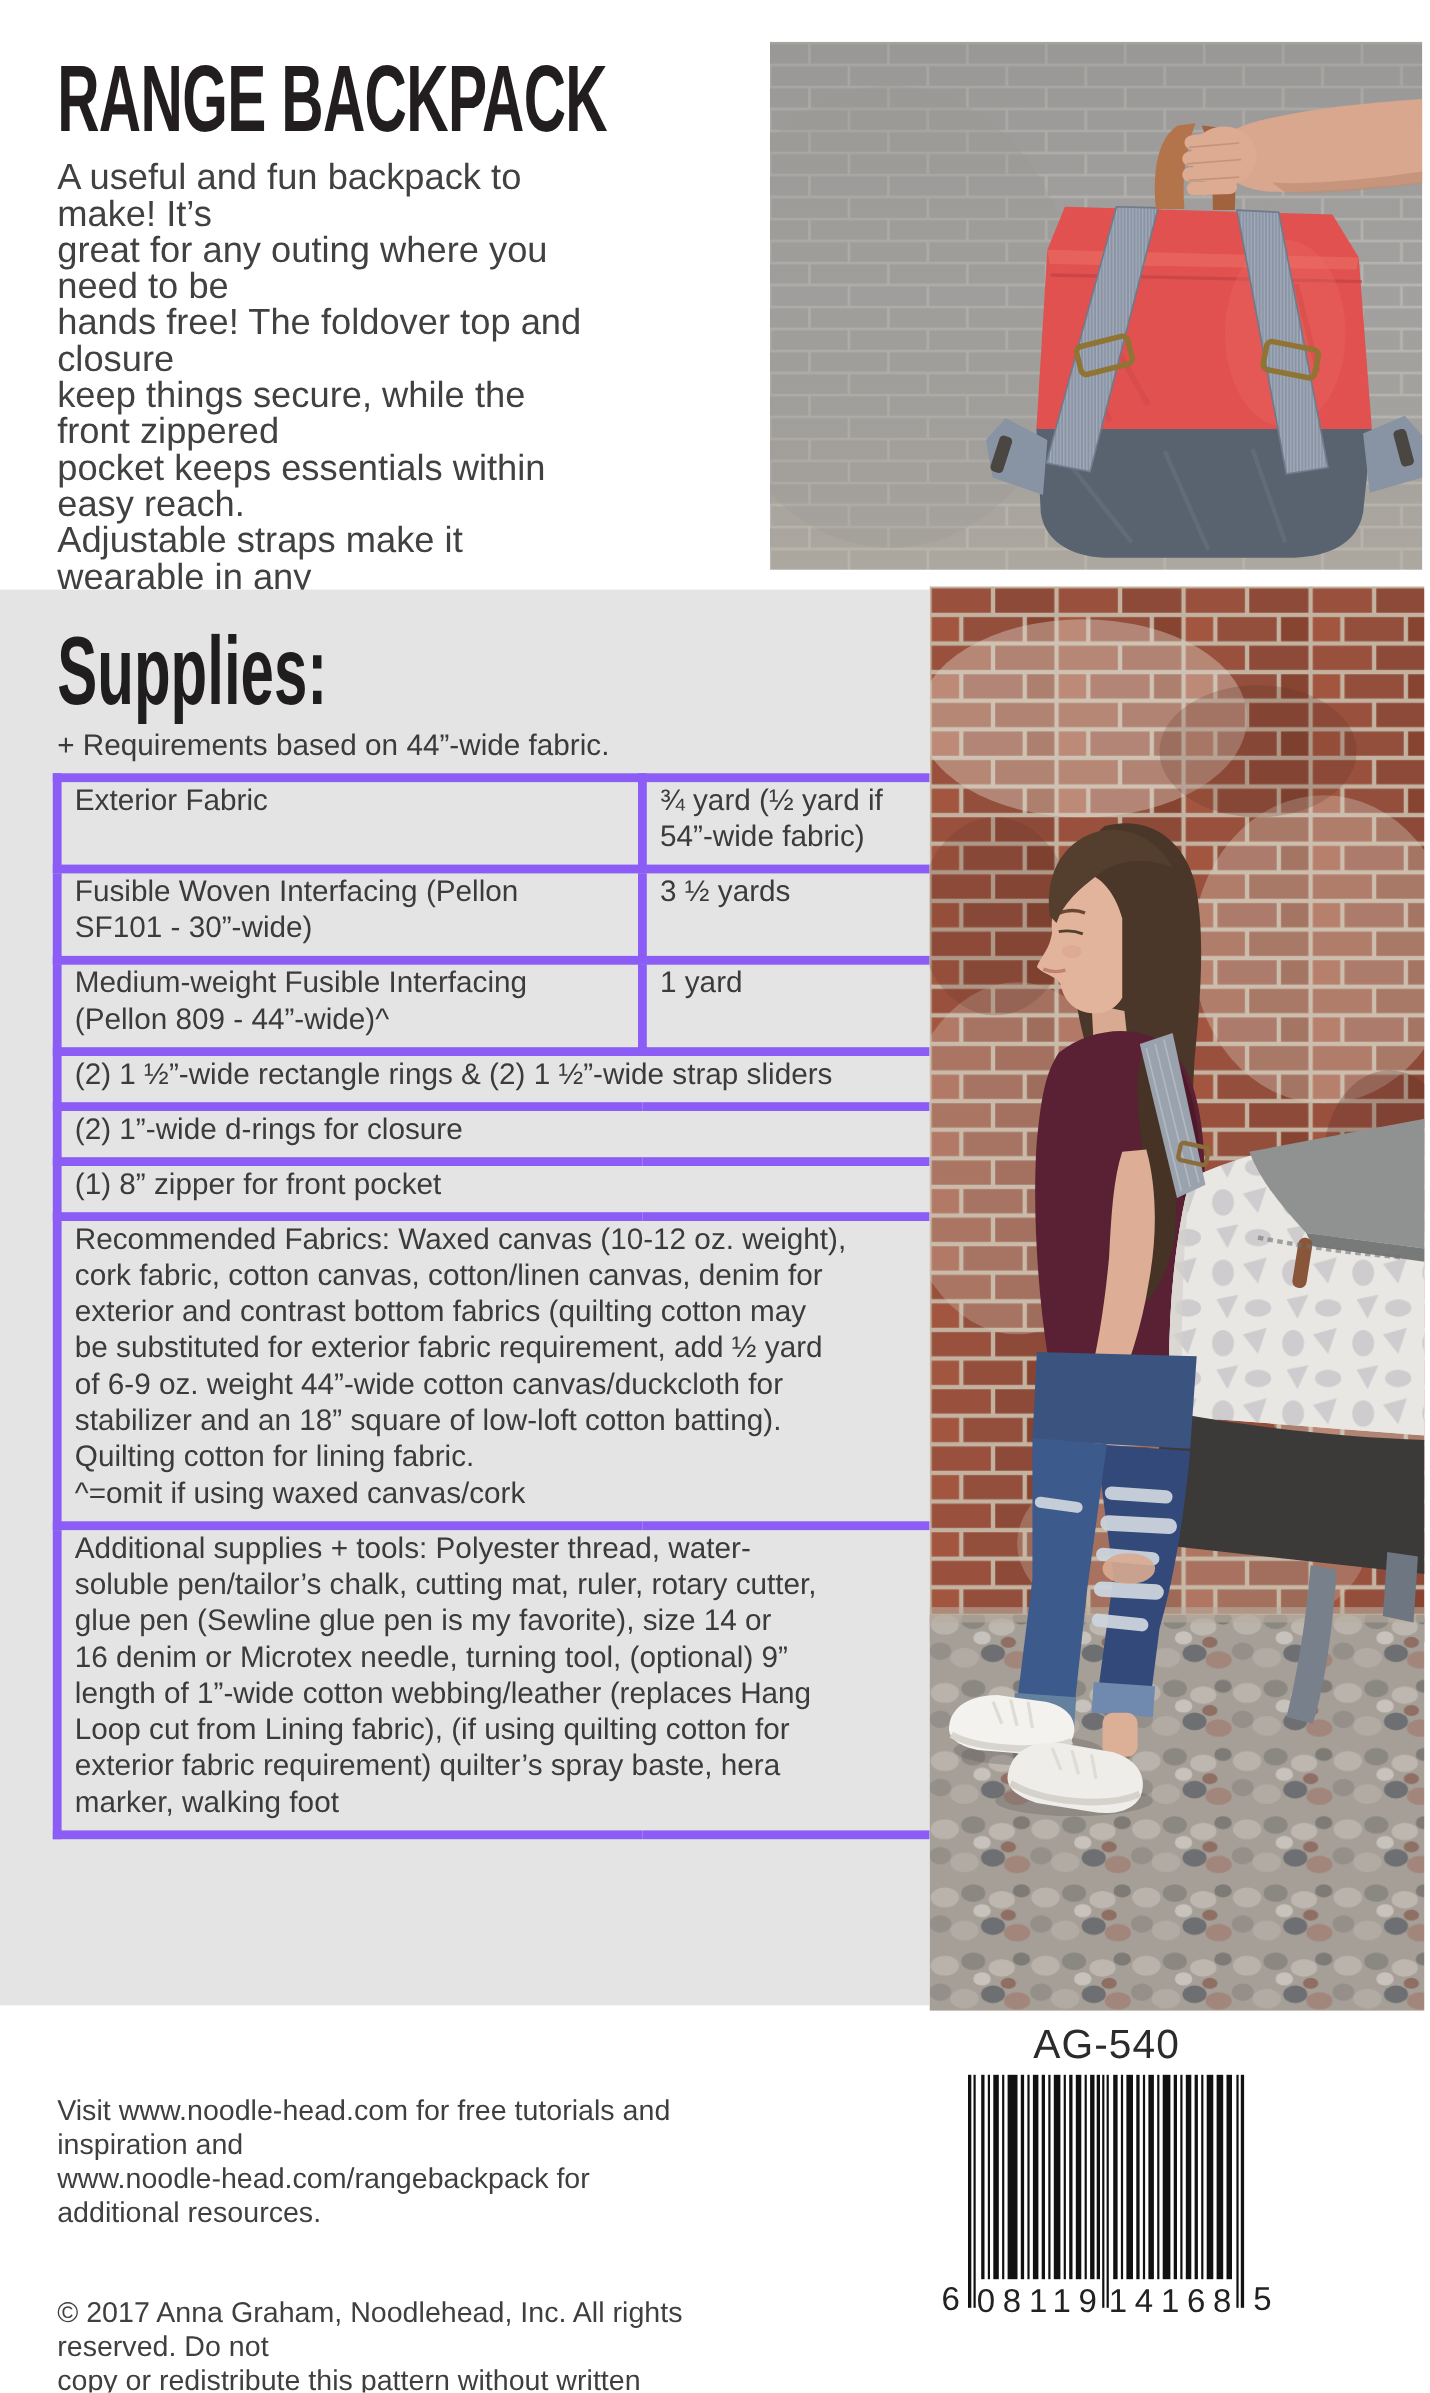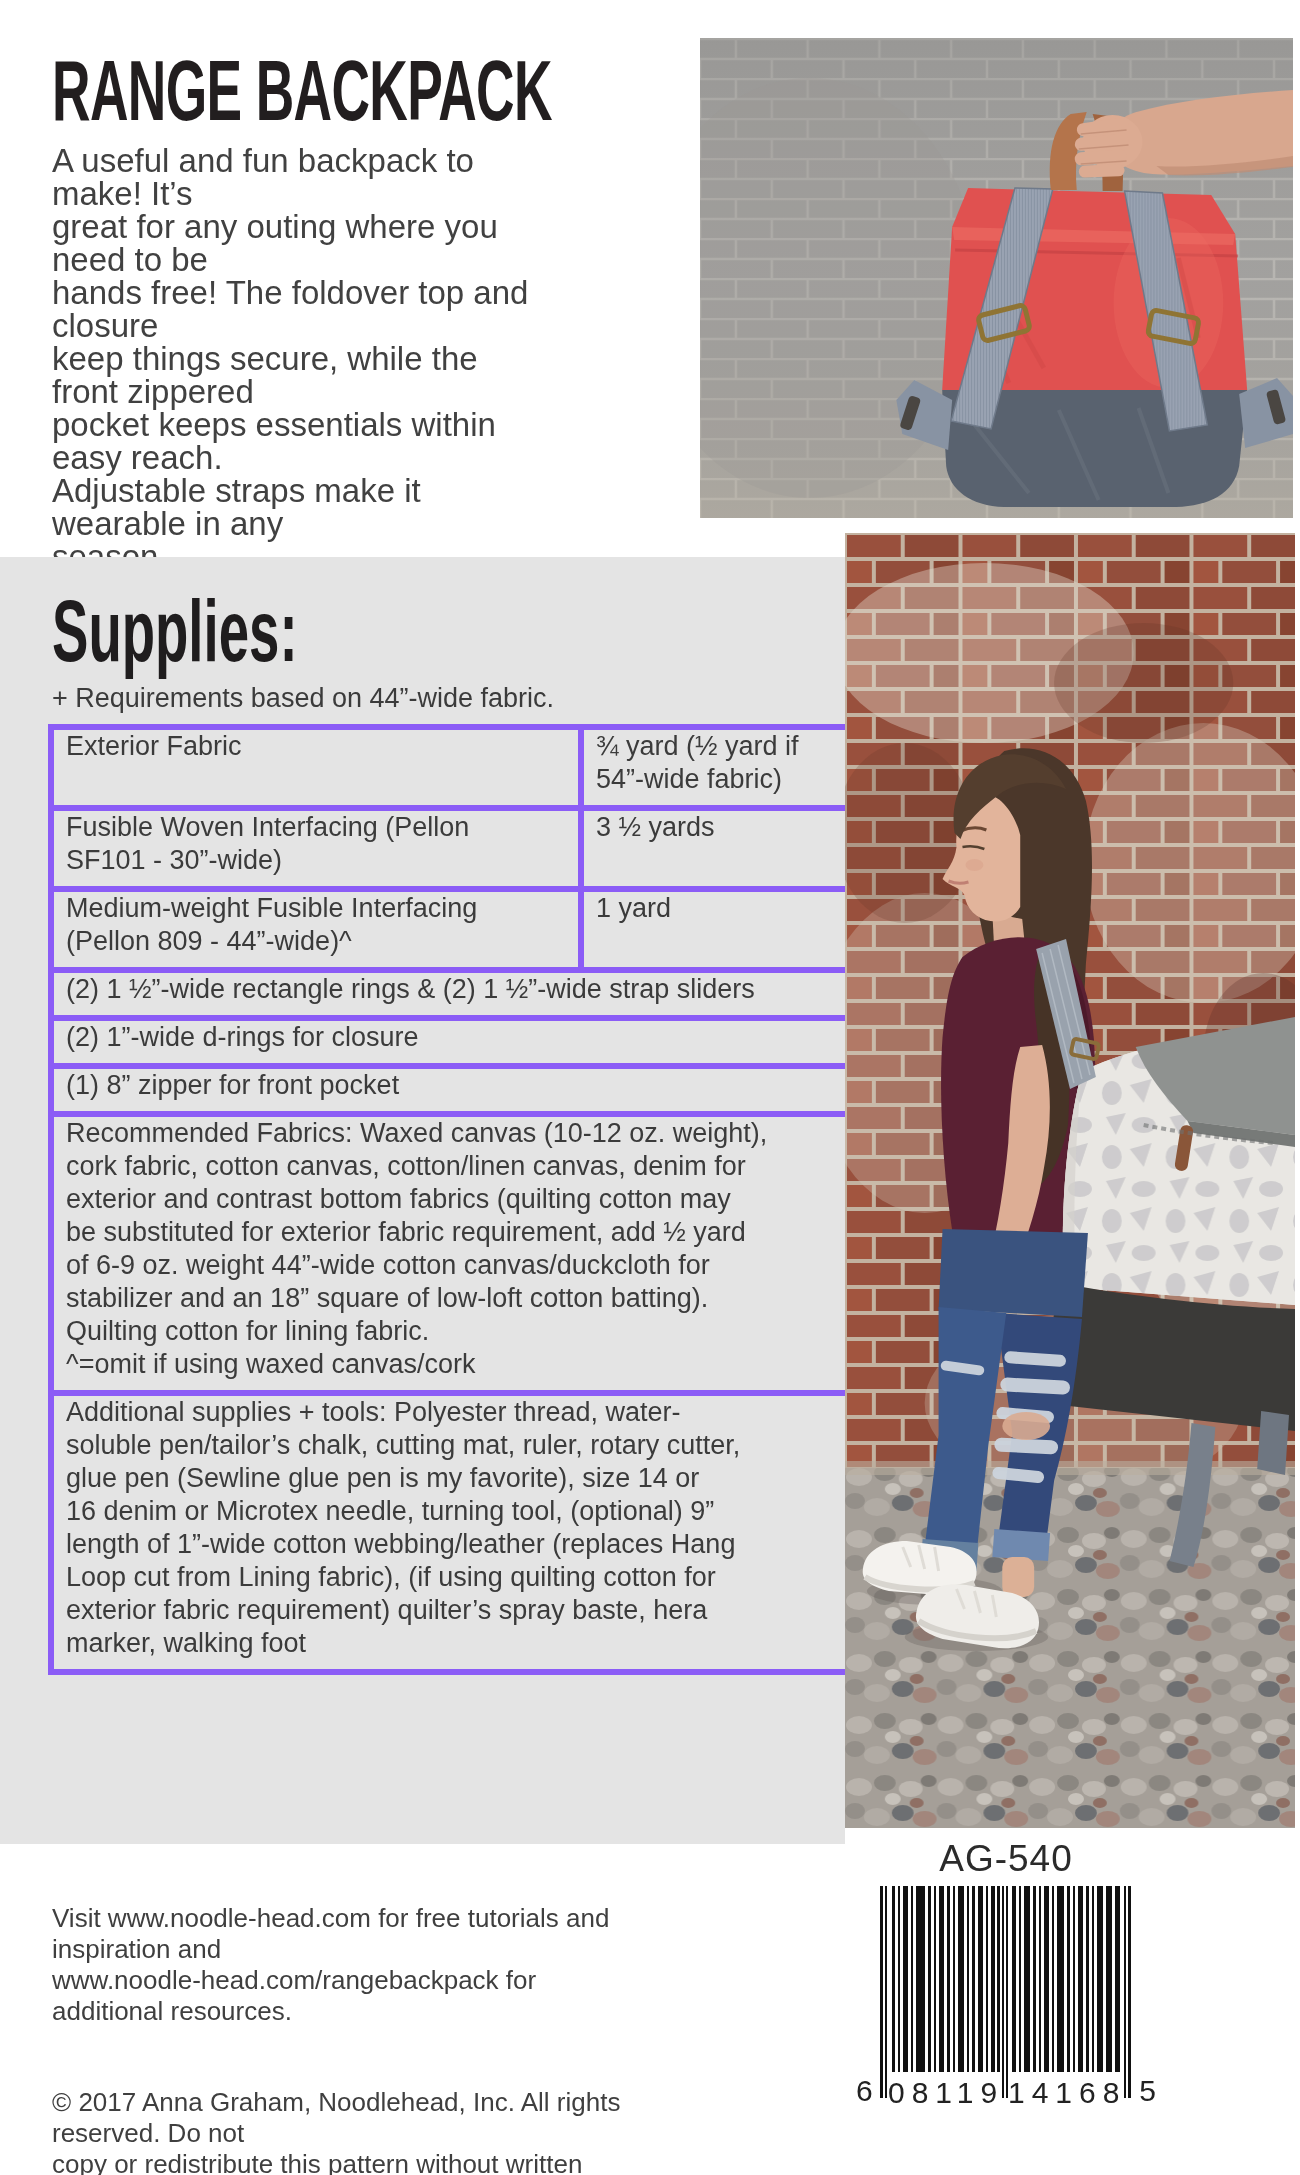--- a/index.html
+++ b/index.html
@@ -11,27 +11,27 @@
          transform:scaleX(0.62);transform-origin:left top;letter-spacing:-1px;line-height:88px;}
   .desc{margin-top:10px;font-size:33px;line-height:33px;white-space:pre-line;color:#414141;}
   .dims{margin-top:46px;font-size:27.5px;line-height:33px;white-space:pre-line;color:#414141;}
 
   
   .photo1{position:absolute;left:700px;top:38px;width:593px;height:480px;}
   .photo2{position:absolute;left:845px;top:533px;width:450px;height:1295px;}
   .photo1 svg,.photo2 svg{display:block;width:100%;height:100%;}
 
   
-  .supplies{position:absolute;left:0;top:557px;width:845px;height:1287px;background:#e4e4e4;overflow:hidden;}
+  .supplies{position:absolute;left:0;top:536px;width:845px;height:1287px;background:#e4e4e4;overflow:hidden;}
   .supplies-inner{padding:30px 0 0 52px;}
   .sup-heading{font-size:88px;font-weight:bold;color:#1f1d1e;margin:0;line-height:88px;white-space:nowrap;
                transform:scaleX(0.62);transform-origin:left top;}
   .sup-note{font-size:27px;margin:8px 0 10px;color:#3b3b3b;}
   .sup-table{border-collapse:collapse;table-layout:fixed;width:786px;margin-left:-4px;background:#e4e4e4;}
-  .sup-table td{border:6px solid #8b5cf6;padding:0 12px 9px;font-size:27px;line-height:33px;
+  .sup-table td{border:8px solid #8b5cf6;padding:0 12px 9px;font-size:27px;line-height:33px;
                 vertical-align:top;white-space:pre-line;color:#3b3b3b;}
   .c-label{width:500px;}
   .c-value{width:250px;}
 
   
   .footer-left{position:absolute;left:52px;top:1872px;width:590px;font-size:26px;line-height:31px;
                white-space:pre-line;color:#3f3f3f;}
   .footer-left p{margin:0 0 29px 0;}
 
   .barcode{position:absolute;left:856px;top:1838px;width:300px;text-align:center;}

